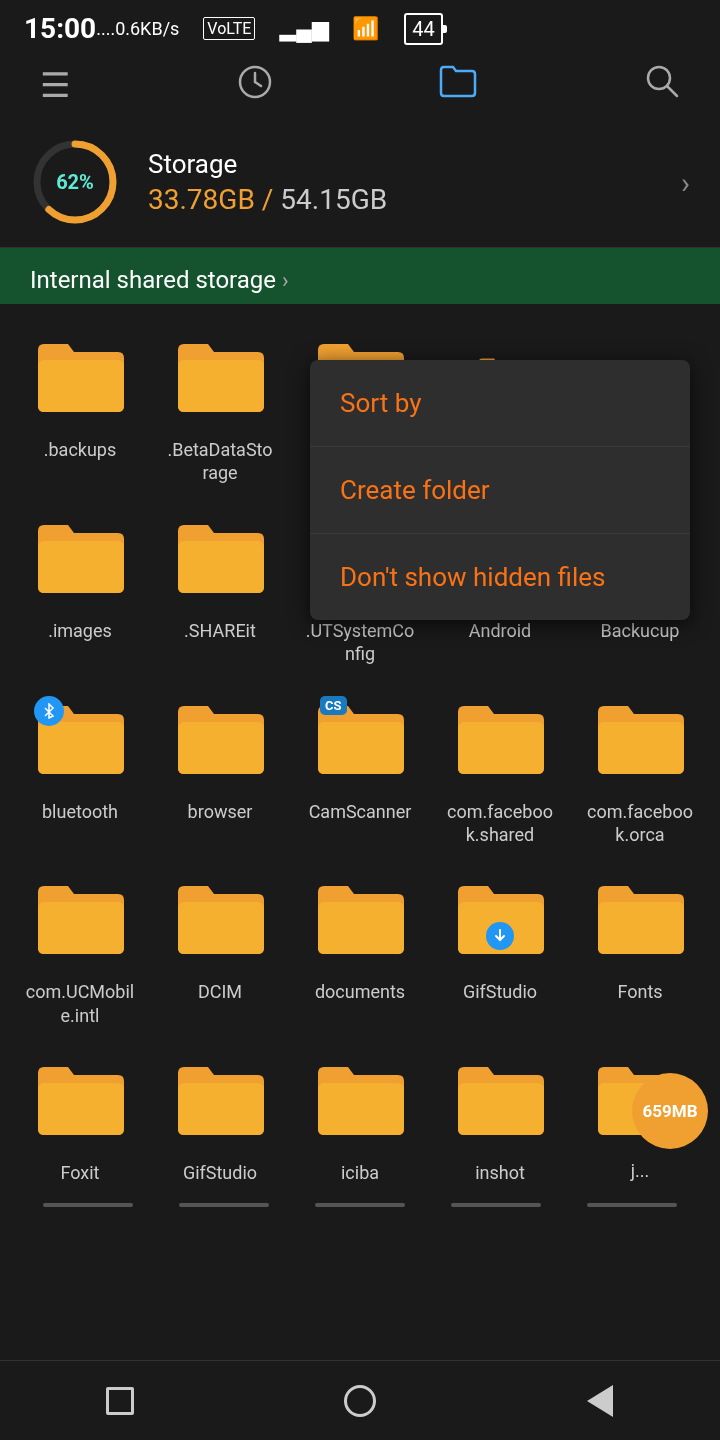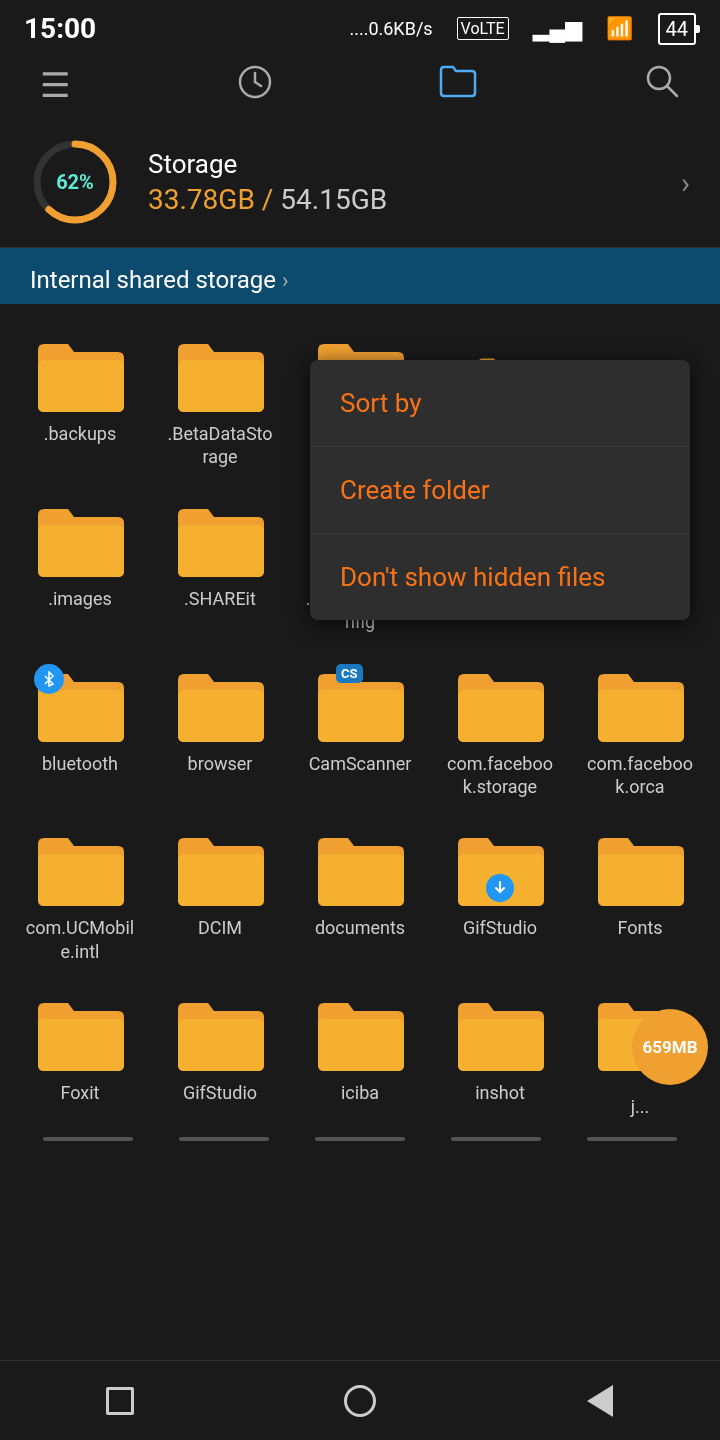--- a/index.html
+++ b/index.html
@@ -10,21 +10,20 @@
       background: #1a1a1a;
       color: #fff;
       font-family: 'Roboto', Arial, sans-serif;
       position: relative;
       overflow-x: hidden;
     }
 
     
     .status-bar {
       display: flex;
-      justify-content: space-between;
       align-items: center;
       padding: 12px 24px 8px 24px;
       background: #1a1a1a;
     }
     .status-time {
       font-size: 28px;
       font-weight: bold;
       color: #fff;
     }
     .status-icons {
@@ -97,21 +96,21 @@
       margin-left: auto;
       font-size: 30px;
       color: #888;
     }
 
     
     .breadcrumb-row {
       display: flex;
       align-items: center;
       padding: 18px 30px 10px 30px;
-      background: #0c4a6e;
+      background: #14532d;
     }
     .breadcrumb-text {
       font-size: 24px;
       color: #fff;
     }
     .breadcrumb-arrow {
       font-size: 22px;
       color: #aaa;
       margin-left: 6px;
     }
@@ -177,21 +176,21 @@
       justify-content: center;
       font-size: 16px;
     }
     .folder-badge.blue {
       background: #2196F3;
     }
     .folder-name {
       font-size: 18px;
       color: #ccc;
       text-align: center;
-      margin-top: 6px;
+      margin-top: 22px;
       line-height: 1.3;
       max-width: 110px;
       word-break: break-word;
     }
 
     
     .bottom-nav {
       position: fixed;
       bottom: 0;
       left: 0;
@@ -404,30 +403,30 @@
             <rect x="8" y="30" width="86" height="52" rx="6" fill="#f5b030"></rect>
           </svg></div>
       <div class="folder-name">browser</div>
     </div>
     <div class="folder-item">
       <div class="folder-icon" style="position:relative;">
         <svg class="folder-svg" viewBox="0 0 100 86">
             <path d="M8 20 Q8 14 14 14 L38 14 L44 22 L88 22 Q94 22 94 28 L94 76 Q94 82 88 82 L14 82 Q8 82 8 76 Z" fill="#f0a030"></path>
             <rect x="8" y="30" width="86" height="52" rx="6" fill="#f5b030"></rect>
           </svg>
-        <div style="position:absolute;top:4px;left:26px;background:#1a7abf;border-radius:5px;padding:2px 5px;font-size:13px;font-weight:bold;color:#fff;">CS</div>
+        <div style="position:absolute;top:4px;left:10px;background:#1a7abf;border-radius:5px;padding:2px 5px;font-size:13px;font-weight:bold;color:#fff;">CS</div>
       </div>
       <div class="folder-name">CamScanner</div>
     </div>
     <div class="folder-item">
       <div class="folder-icon"><svg class="folder-svg" viewBox="0 0 100 86">
             <path d="M8 20 Q8 14 14 14 L38 14 L44 22 L88 22 Q94 22 94 28 L94 76 Q94 82 88 82 L14 82 Q8 82 8 76 Z" fill="#f0a030"></path>
             <rect x="8" y="30" width="86" height="52" rx="6" fill="#f5b030"></rect>
           </svg></div>
-      <div class="folder-name">com.facebook.storage</div>
+      <div class="folder-name">com.facebook.shared</div>
     </div>
     <div class="folder-item">
       <div class="folder-icon"><svg class="folder-svg" viewBox="0 0 100 86">
             <path d="M8 20 Q8 14 14 14 L38 14 L44 22 L88 22 Q94 22 94 28 L94 76 Q94 82 88 82 L14 82 Q8 82 8 76 Z" fill="#f0a030"></path>
             <rect x="8" y="30" width="86" height="52" rx="6" fill="#f5b030"></rect>
           </svg></div>
       <div class="folder-name">com.facebook.orca</div>
     </div>
 
     <div class="folder-item">

